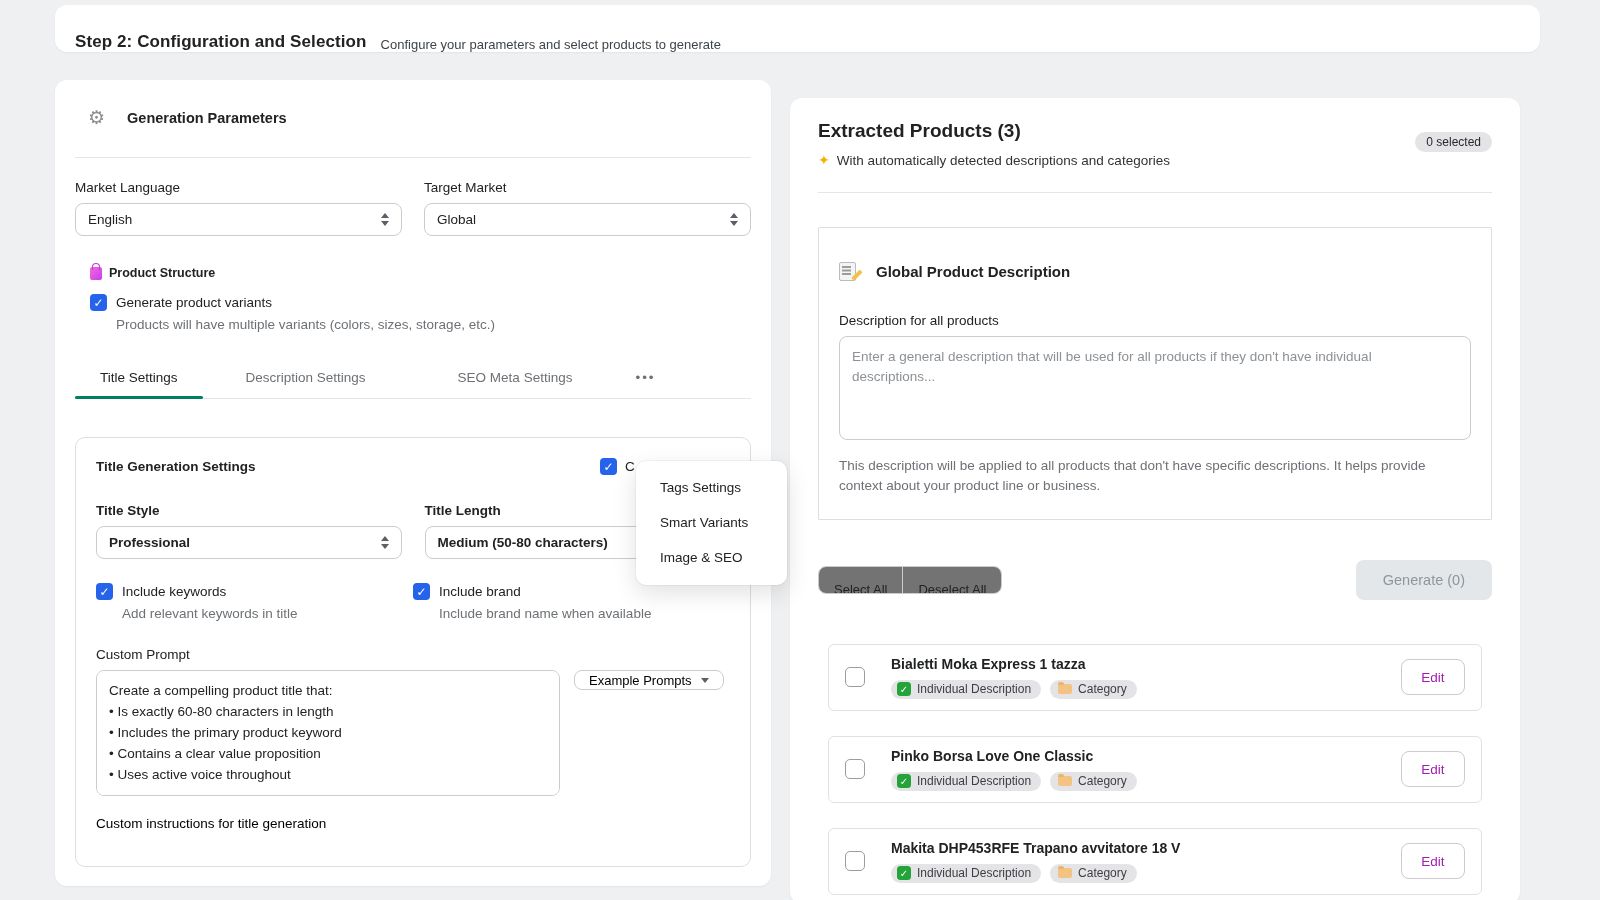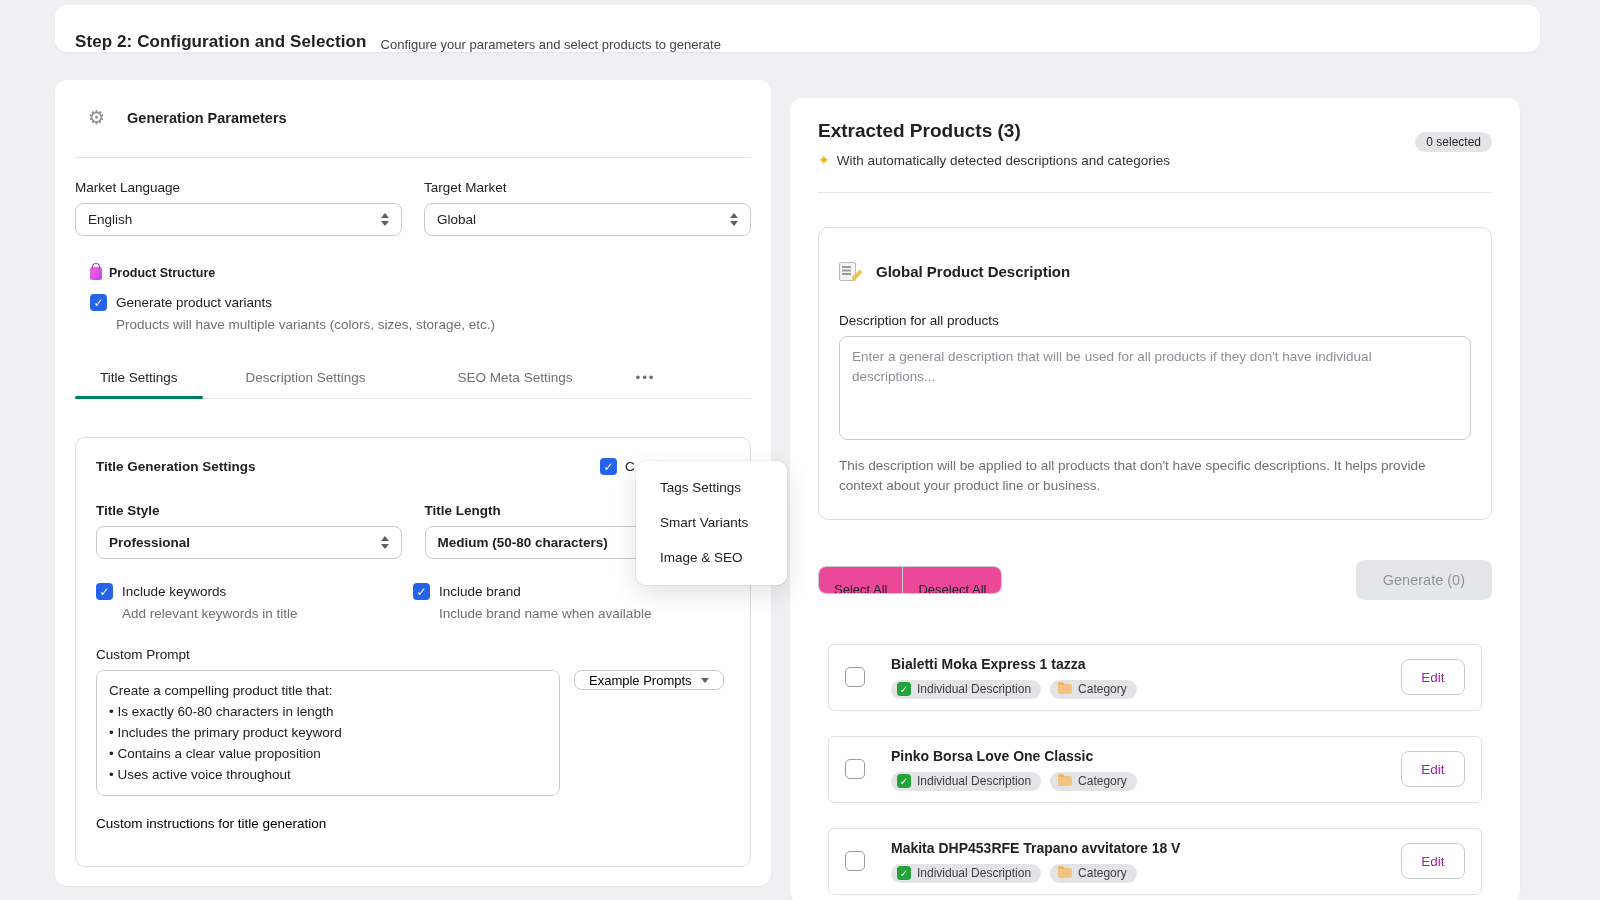--- a/index.html
+++ b/index.html
@@ -91,40 +91,40 @@
   
   .right-panel { left:790px; top:98px; width:730px; height:806px; padding:0 28px; overflow:hidden; }
   .rp-head { position:relative; margin-top:22px; }
   .rp-title { font-size:19px; font-weight:bold; }
   .rp-sub { display:flex; align-items:center; gap:7px; margin-top:10px; font-size:13.5px; color:#303336; }
   .sparkle { color:#f2b200; font-size:14px; }
   .sel-badge { position:absolute; right:0; top:12px; background:#e4e4e7; border-radius:10px;
     padding:3px 11px; font-size:12px; color:#26282b; }
   .rp-divider { border:none; border-top:1px solid #e3e5e8; margin-top:24px; }
 
-  .global-card { margin-top:34px; border:1px solid #dcdee1; border-radius:10px; padding:34px 20px 22px; }
+  .global-card { margin-top:34px; border:1px solid #dcdee1; border-radius:1px; padding:34px 20px 22px; }
   .gc-head { display:flex; align-items:center; gap:20px; }
   .memo-icon { width:17px; height:19px; background:#f4f4f2; border:1px solid #b9bcbf; border-radius:2px; position:relative; }
   .memo-icon::before { content:""; position:absolute; left:2px; top:3px; width:9px; height:1.5px; background:#9a9da0;
     box-shadow:0 3.5px 0 #9a9da0, 0 7px 0 #9a9da0; }
   .memo-icon::after { content:""; position:absolute; right:-3px; bottom:-1px; width:3.5px; height:12px; background:#f3c14b;
     transform:rotate(45deg); border-radius:1px; }
   .gc-title { font-size:15px; font-weight:bold; }
   .gc-label { font-size:13.5px; margin-top:32px; }
   textarea.gc-input {
     width:100%; height:104px; resize:none; margin-top:8px; border:1px solid #c9cccf; border-radius:8px;
     padding:10px 12px; font-family:"Liberation Sans","DejaVu Sans",sans-serif; font-size:13.5px; line-height:1.5;
     color:#202223; outline:none;
   }
   textarea.gc-input::placeholder { color:#8c9196; }
   .gc-help { font-size:13.5px; color:#6d7175; line-height:1.5; margin-top:12px; }
 
   .actions-row { display:flex; align-items:center; justify-content:space-between; margin-top:40px; }
   .btn-group { display:flex; border:1px solid #c9cccf; border-radius:8px; background:#fff; overflow:hidden; height:28px; }
-  .btn-group button { border:none; background:#ec4899; font-size:13px; font-weight:500; color:#202223; padding:15px 15px; cursor:pointer;
+  .btn-group button { border:none; background:#737373; font-size:13px; font-weight:500; color:#202223; padding:15px 15px; cursor:pointer;
     font-family:inherit; }
   .btn-group button + button { border-left:1px solid #c9cccf; }
   .generate-btn { background:#e4e7ea; color:#8f969c; border:none; border-radius:8px; height:40px; padding:0 27px;
     font-size:14.5px; font-family:inherit; cursor:default; }
 
   .product-list { margin-top:44px; padding:0 10px; display:flex; flex-direction:column; gap:25px; }
   .product-row { border:1px solid #dfe1e4; border-radius:6px; background:#fff; display:flex; align-items:center;
     padding:12px 16px; height:67px; }
   .product-row .cb { margin-right:26px; width:20px; height:20px; }
   .p-info { flex:1; }

